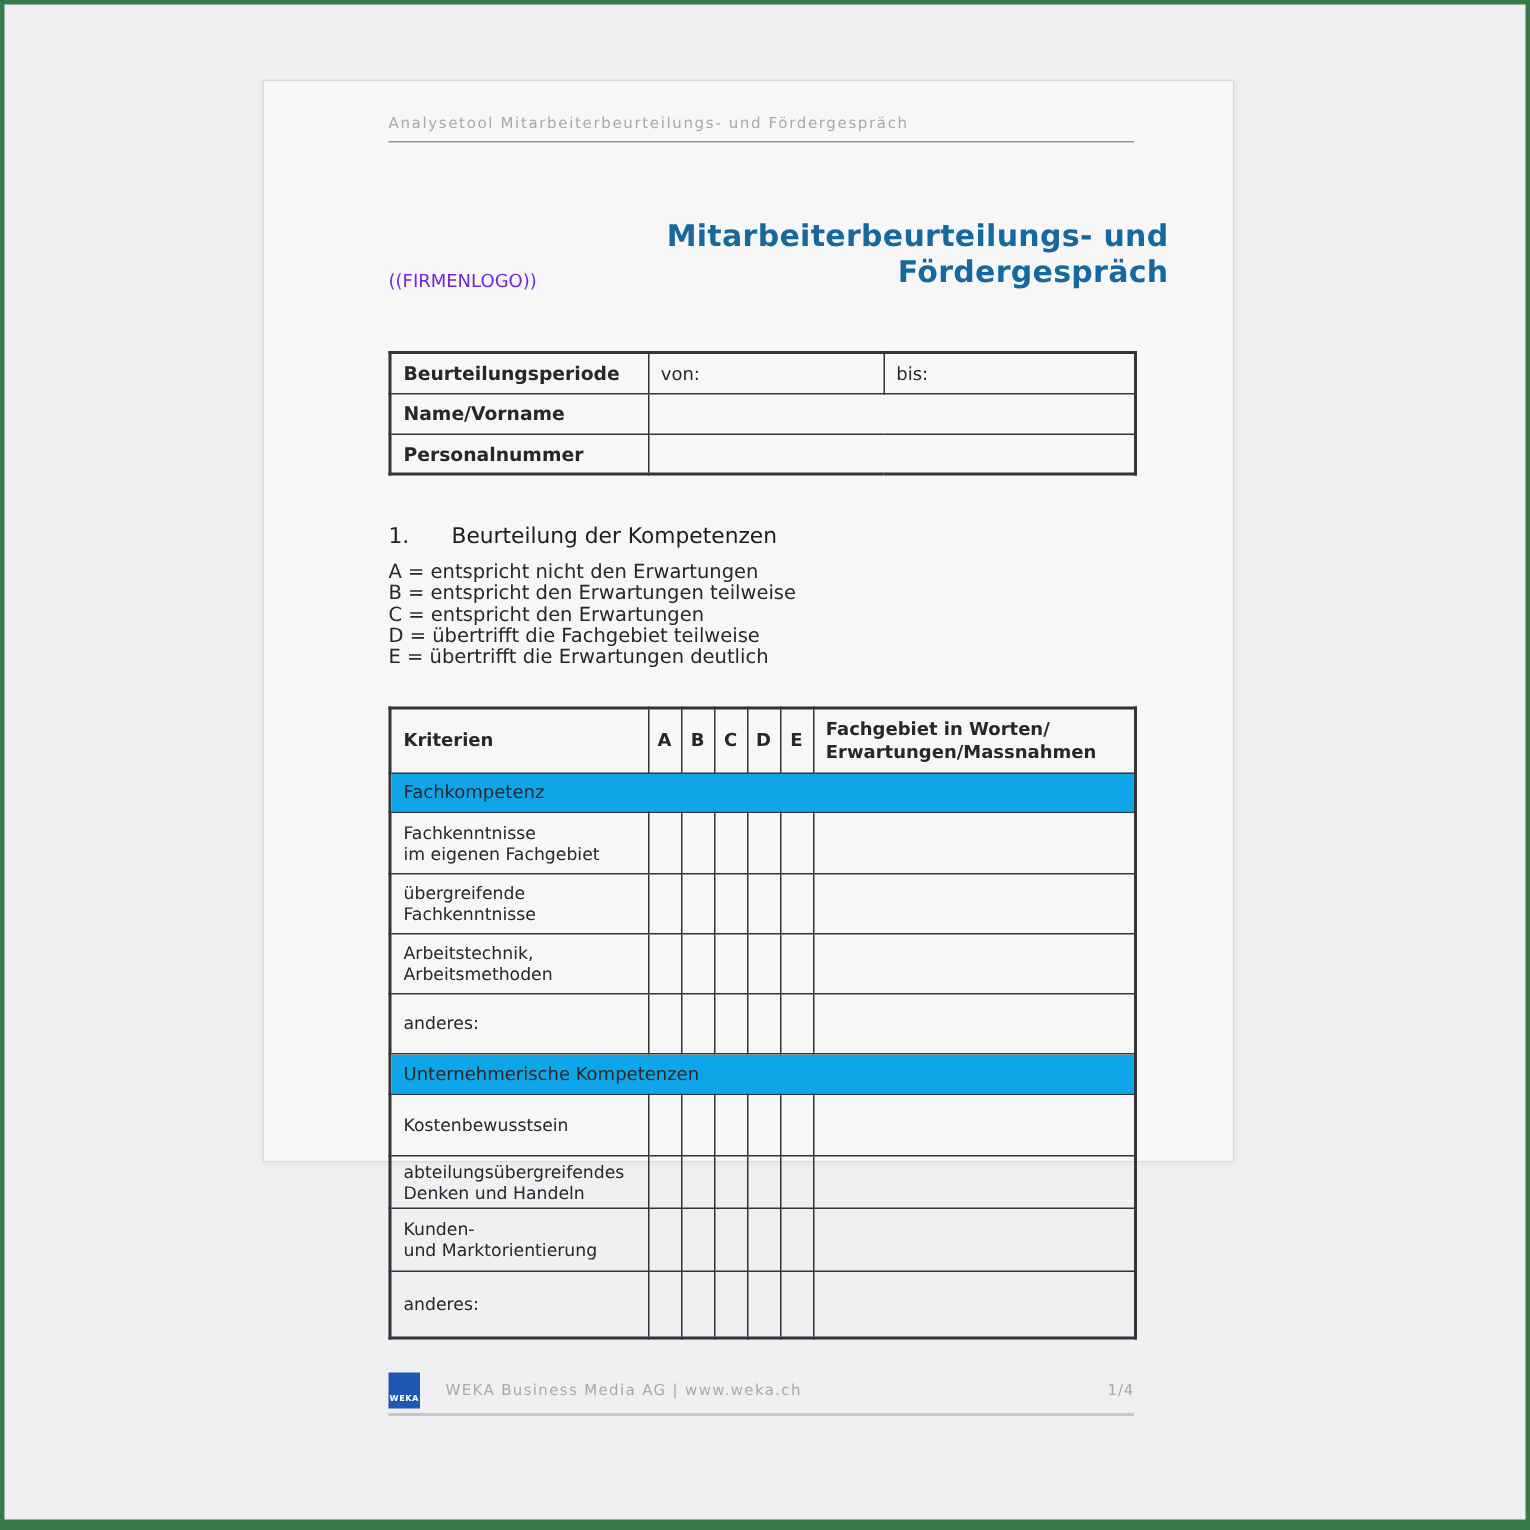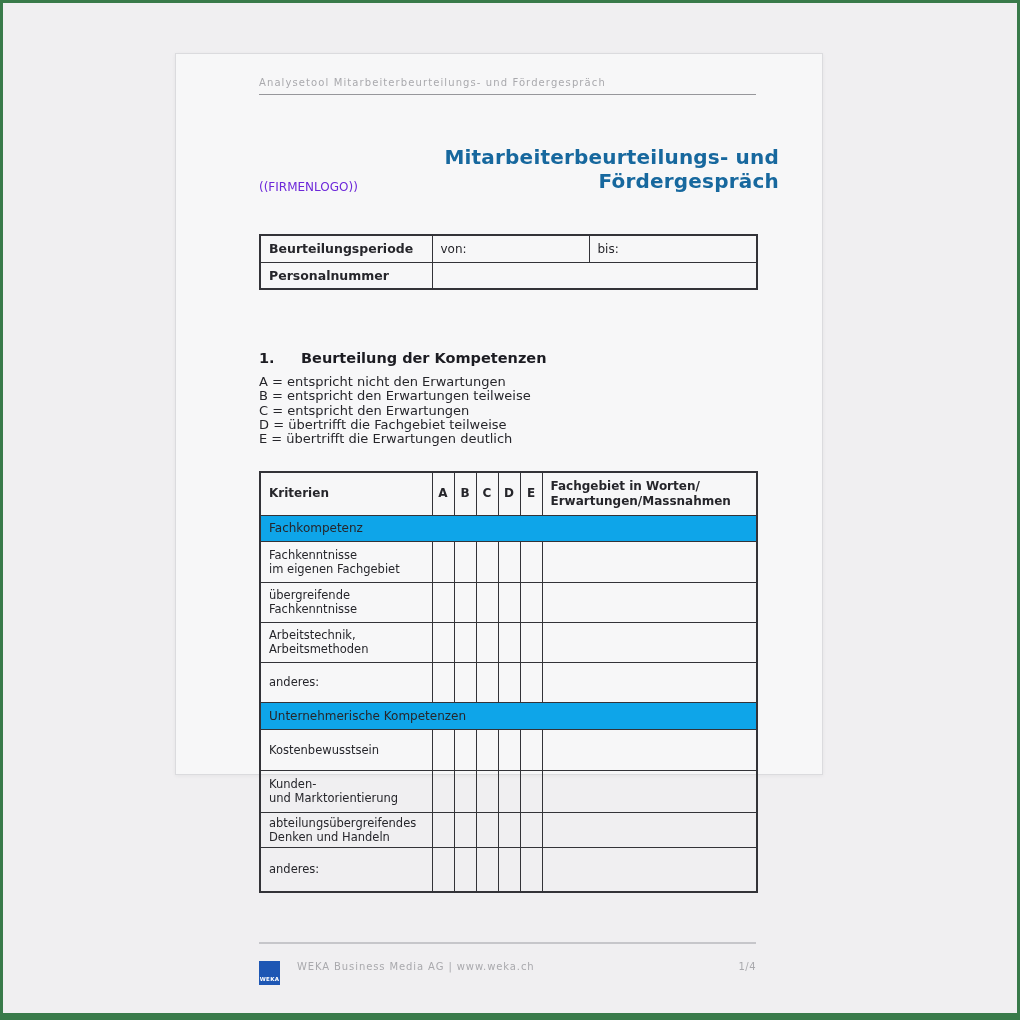--- a/index.html
+++ b/index.html
@@ -50,40 +50,40 @@
   table { border-collapse: collapse; table-layout: fixed; }
   .doc-table { position: absolute; left: 83px; width: 497px; border: 2px solid #333338; }
   .doc-table td { border: 1px solid #333338; padding: 0 0 0 8px; color: #26262b; overflow: hidden; }
   
   .info-table { top: 156px; margin-top: 24px; }
   .info-table td { height: 27px; font-size: 12px; vertical-align: middle; }
   .info-table td.lbl { font-weight: bold; font-size: 12.5px; }
   
   .section-heading {
     position: absolute; left: 83px; top: 296px;
-    font-size: 14.5px; font-weight: bold; color: #1c1c22;
+    font-size: 14.5px; font-weight: normal; color: #1c1c22;
   }
   .section-heading .num { display: inline-block; width: 42px; }
   .legend {
     position: absolute; left: 83px; top: 321px;
     font-size: 13px; line-height: 14.3px; color: #26262b;
   }
   
   .criteria-table { top: 417px; }
   .criteria-table td { font-size: 11.5px; line-height: 14px; vertical-align: middle; }
   .criteria-table tr.head td { font-weight: bold; font-size: 12px; line-height: 15px; }
   .criteria-table td.g { text-align: center; padding: 0; }
   .criteria-table tr.sect td {
     background: #0ea5e9; font-weight: normal; font-size: 12px;
   }
   .criteria-table .crit span { display: block; }
   
   .footer {
     position: absolute; left: 83px; width: 497px; top: 861px;
-    display: flex;  margin-top: 46px;
+    display: flex; align-items: center;
   }
   .weka-logo {
     width: 21px; height: 24px;
     background: #1e57b4;
     color: #ffffff;
     font-size: 5.5px; font-weight: bold; letter-spacing: 0.3px;
     display: flex; align-items: flex-end; justify-content: center;
     padding-bottom: 3px;
     flex: 0 0 auto;
   }
@@ -120,20 +120,24 @@
           <col style="width:157px">
           <col style="width:168px">
         </colgroup>
       <tbody>
           <tr>
         <td class="lbl">Beurteilungsperiode</td>
         <td>von:</td>
         <td>bis:</td>
       </tr>
       <tr>
+        <td class="lbl">Name/Vorname</td>
+        <td colspan="2"></td>
+      </tr>
+      <tr>
         <td class="lbl">Personalnummer</td>
         <td colspan="2"></td>
       </tr>
     </tbody>
       </table>
 
     <div class="section-heading">
       <span class="num">1.</span><span>Beurteilung der Kompetenzen</span>
     </div>
 
@@ -227,36 +231,36 @@
         <td class="crit">
           <span>Kostenbewusstsein</span>
         </td>
         <td class="g"></td>
             <td class="g"></td>
             <td class="g"></td>
             <td class="g"></td>
             <td class="g"></td>
         <td></td>
       </tr>
+      <tr style="height:35px">
+        <td class="crit">
+          <span>abteilungsübergreifendes</span>
+          <span>Denken und Handeln</span>
+        </td>
+        <td class="g"></td>
+            <td class="g"></td>
+            <td class="g"></td>
+            <td class="g"></td>
+            <td class="g"></td>
+        <td></td>
+      </tr>
       <tr style="height:42px">
         <td class="crit">
           <span>Kunden-</span>
           <span>und Marktorientierung</span>
-        </td>
-        <td class="g"></td>
-            <td class="g"></td>
-            <td class="g"></td>
-            <td class="g"></td>
-            <td class="g"></td>
-        <td></td>
-      </tr>
-      <tr style="height:35px">
-        <td class="crit">
-          <span>abteilungsübergreifendes</span>
-          <span>Denken und Handeln</span>
         </td>
         <td class="g"></td>
             <td class="g"></td>
             <td class="g"></td>
             <td class="g"></td>
             <td class="g"></td>
         <td></td>
       </tr>
       <tr style="height:45px">
         <td class="crit" style="vertical-align:middle">

